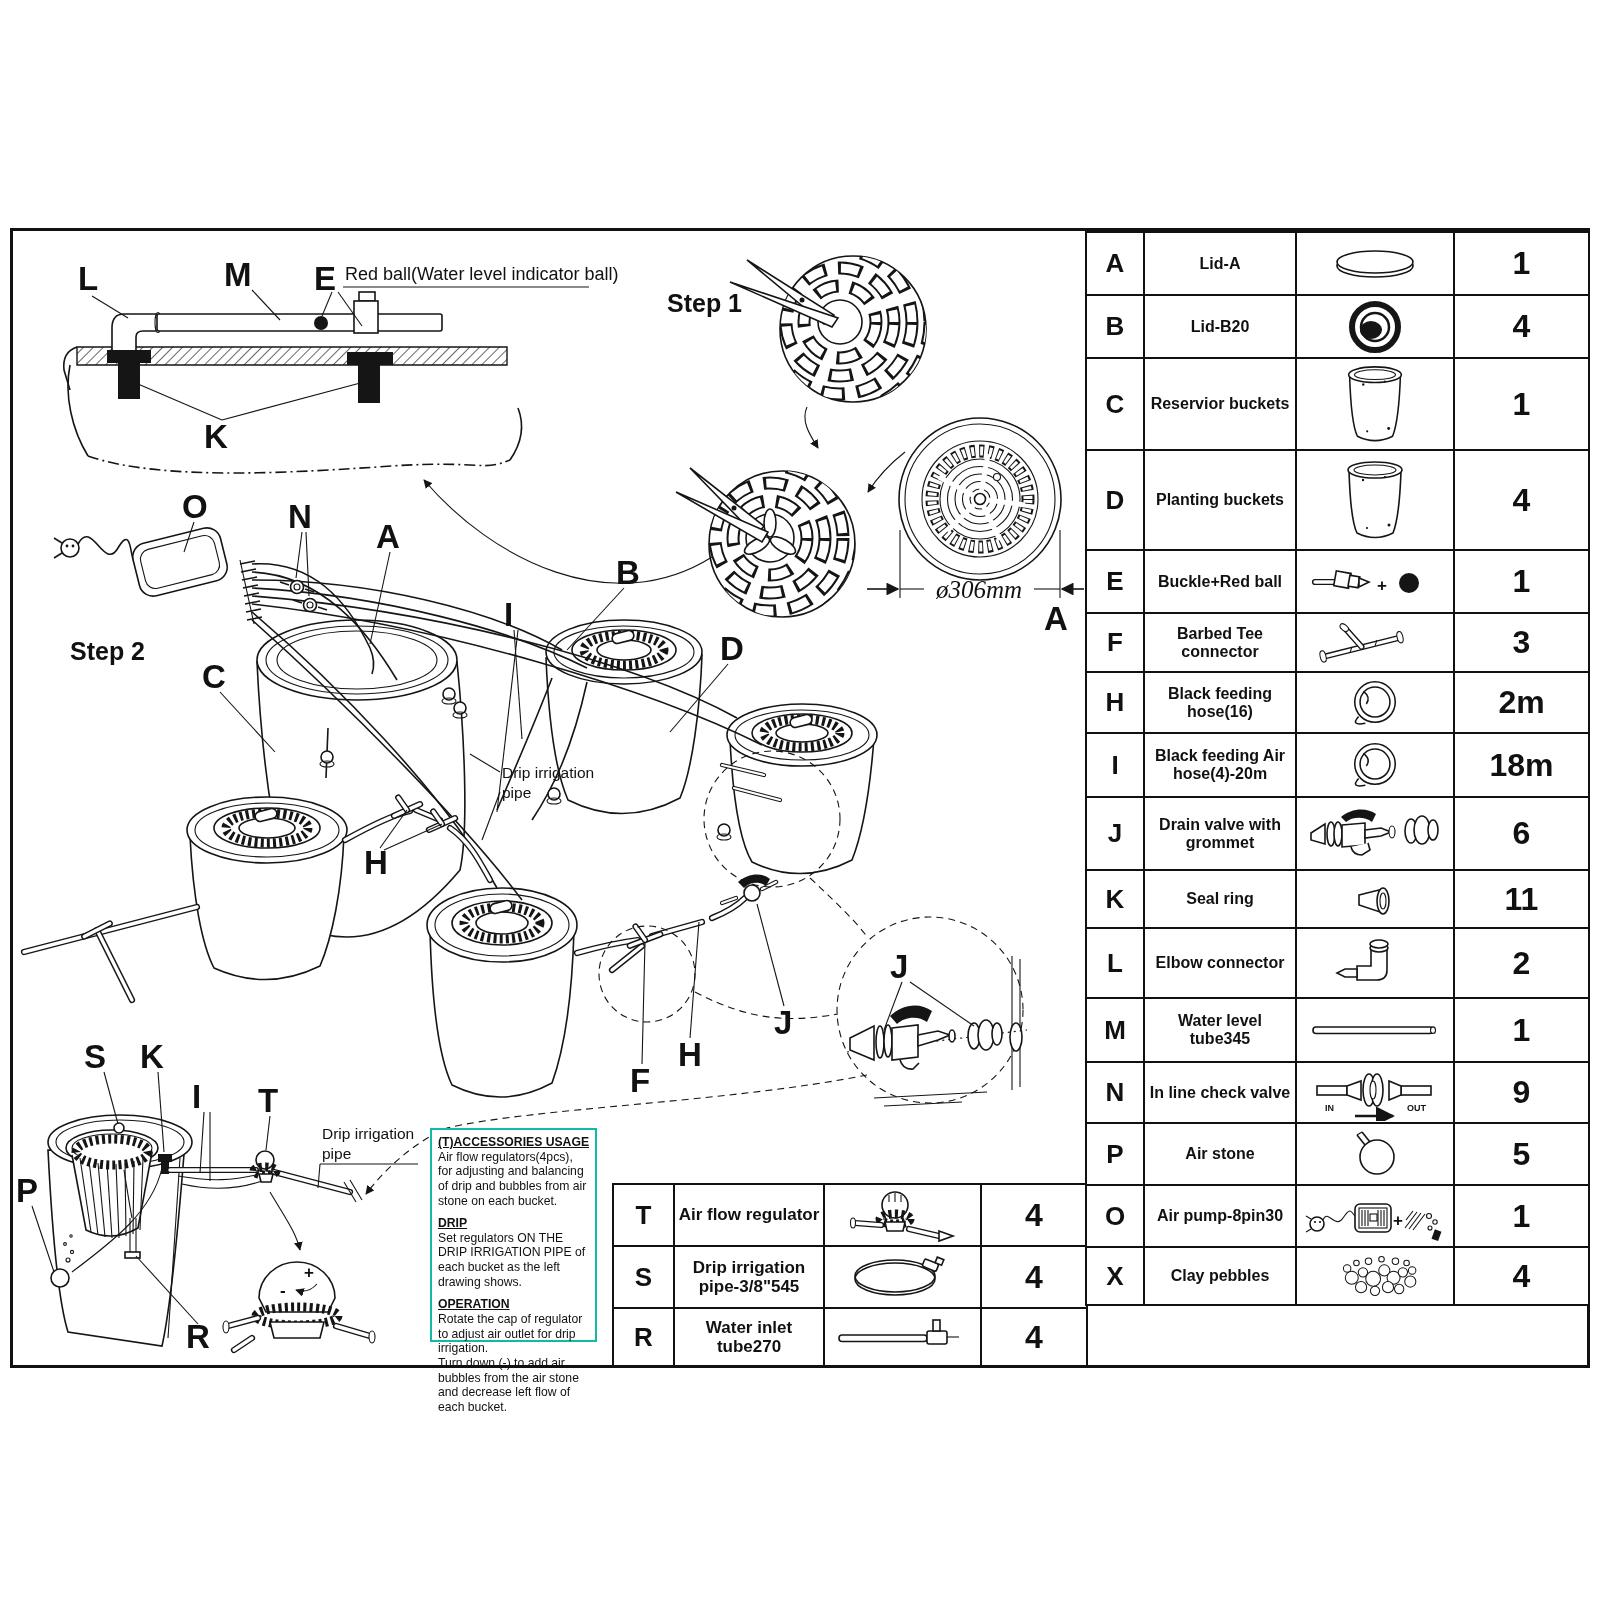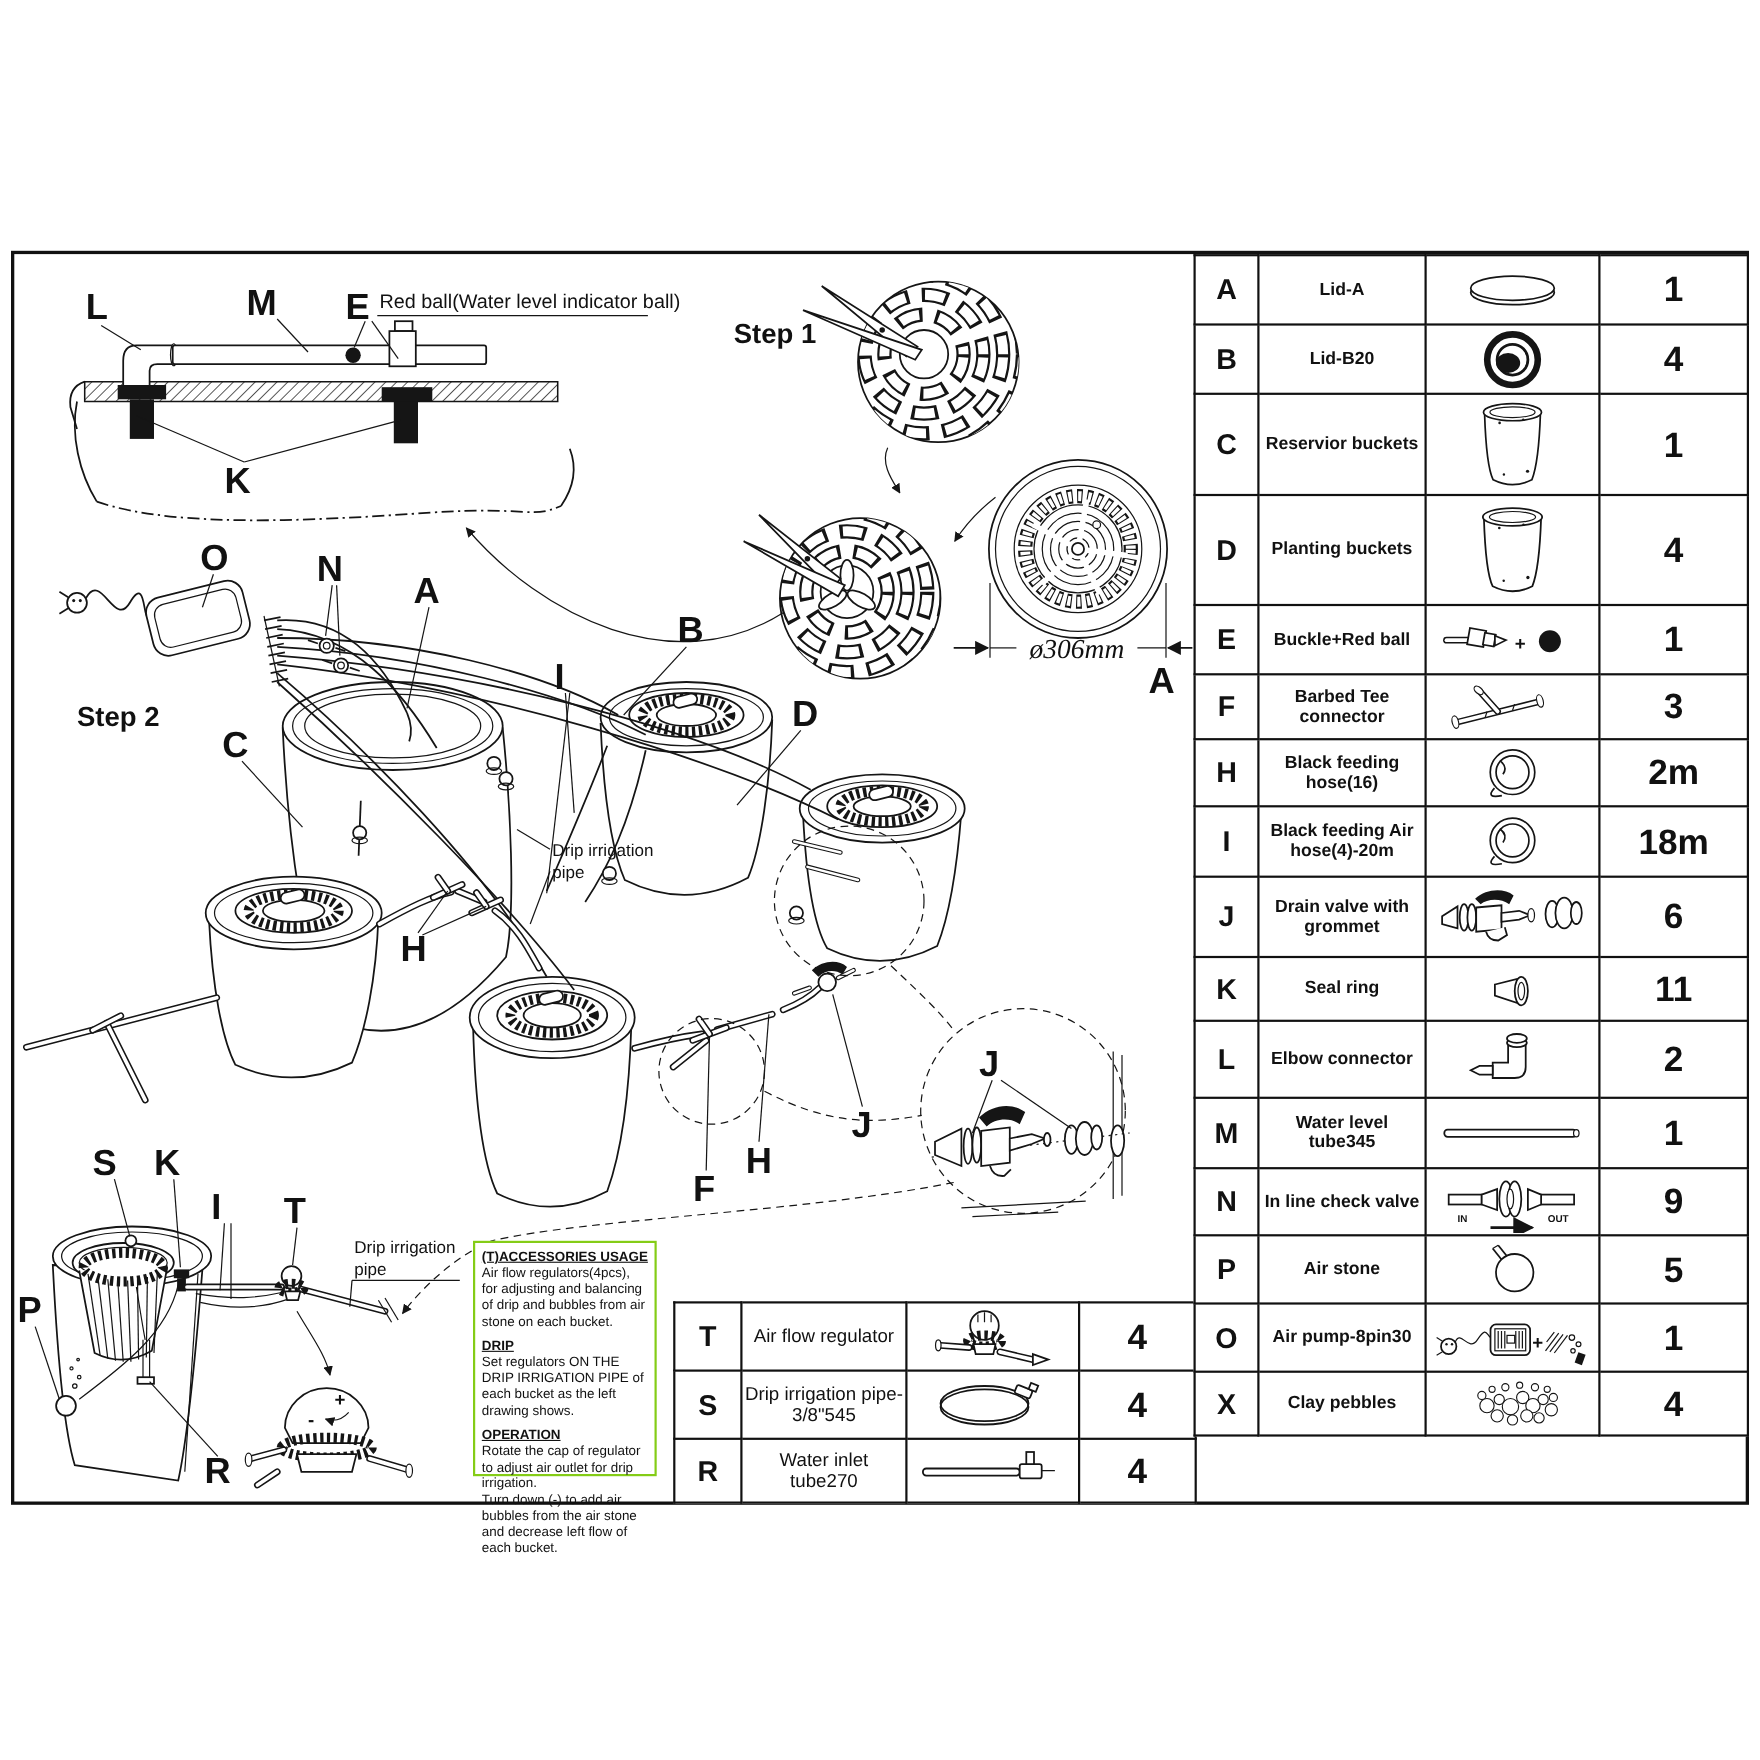--- a/index.html
+++ b/index.html
@@ -7,25 +7,25 @@
   .page{position:relative;width:1600px;height:1600px;background:#fff;overflow:hidden}
   .frame{position:absolute;left:10px;top:228px;width:1580px;height:1140px;border:3.5px solid #111;box-sizing:border-box;background:#fff}
   .diagram{position:absolute;left:12px;top:230px;width:1073px;height:1136px}
   table{border-collapse:collapse;position:absolute;table-layout:fixed;background:#fff}
   td,th{border:2.2px solid #111;padding:0 2px;text-align:center;vertical-align:middle;overflow:hidden}
   .parts{left:1085px;top:231px;width:503px}
   .acc{left:612px;top:1183px;width:474px}
   th{font-size:21px;font-weight:700}
   .lt{font-size:26px;font-weight:700}
   .ds{font-size:16px;font-weight:700;line-height:1.12}
-  .ds2{font-size:17px;font-weight:400;line-height:1.12}
+  .ds2{font-size:17px;font-weight:700;line-height:1.12}
   .qt{font-size:32px;font-weight:700}
   .pic svg{display:block;margin:0 auto}
   .title{position:absolute;left:612px;top:1124px;width:474px;text-align:center;font-size:29px;font-weight:800;text-decoration:underline;text-decoration-thickness:2.5px}
-  .notes{position:absolute;left:430px;top:1128px;width:167px;height:214px;border:2px solid #84cc16;box-sizing:border-box;padding:5px 6px;font-size:12.2px;line-height:1.2;background:#fff}
+  .notes{position:absolute;left:430px;top:1128px;width:167px;height:214px;border:2px solid #14b8a6;box-sizing:border-box;padding:5px 6px;font-size:12.2px;line-height:1.2;background:#fff}
   .notes .nt{font-weight:700;text-decoration:underline}
   .notes .nb{margin-bottom:8px}
   
   .ln{fill:none;stroke:#151515;stroke-width:1.6}
   .lt1{fill:none;stroke:#151515;stroke-width:1.1}
   .wh{fill:#fff;stroke:#151515;stroke-width:1.6}
   .whт{fill:#fff;stroke:#151515;stroke-width:1.1}
   .blk{fill:#151515;stroke:none}
   .dash{stroke-dasharray:7 5}
   .dd{stroke-dasharray:11 4 2 4}

